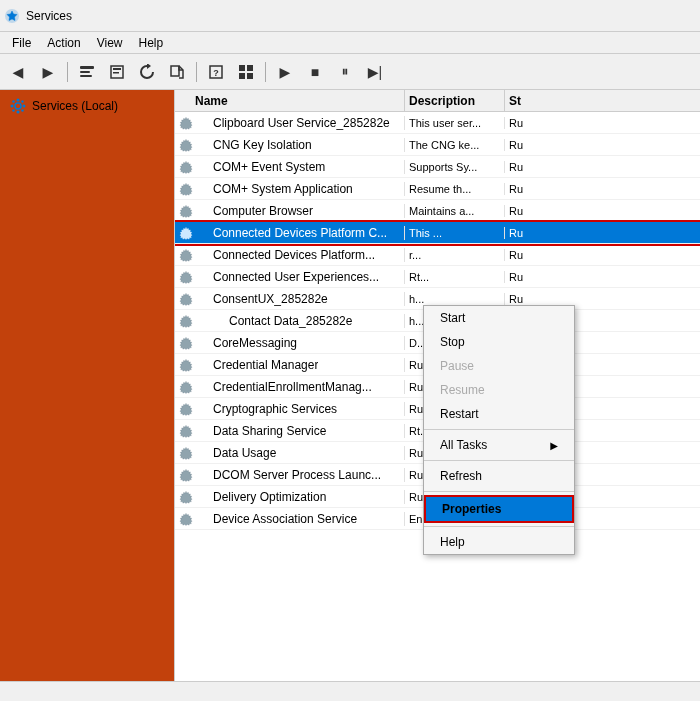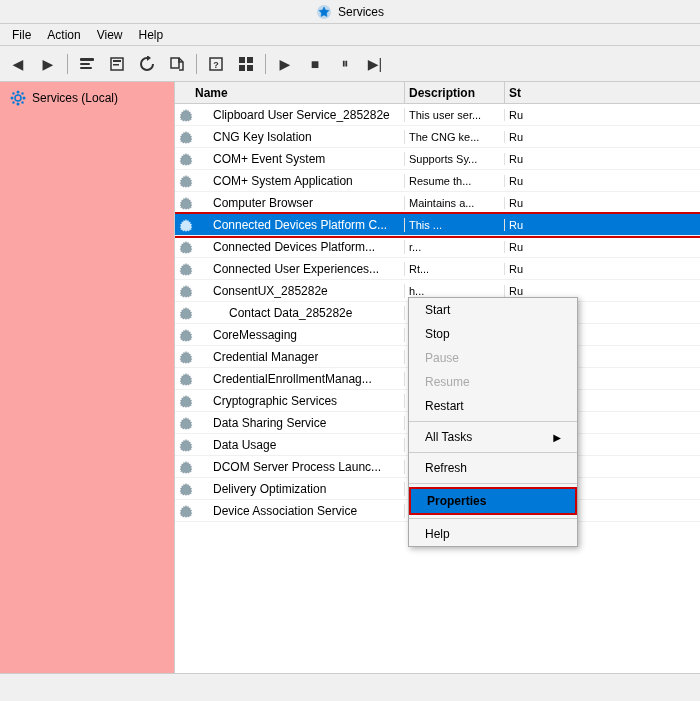--- a/index.html
+++ b/index.html
@@ -9,26 +9,25 @@
       background: #f0f0f0;
       width: 700px;
       height: 701px;
       overflow: hidden;
       user-select: none;
     }
 
     
     .title-bar {
       background: #f0f0f0;
-      height: 24px;
-      display: flex;
-      align-items: center;
-      padding: 0 16px;
+      height: 32px;
+      display: flex;
+      align-items: center;
+      padding: 0 4px;
       border-bottom: 1px solid #ccc;
-      justify-content: center;
     }
     .title-bar-icon {
       width: 16px;
       height: 16px;
       margin-right: 6px;
     }
     .title-bar-text {
       font-size: 12px;
       color: #000;
     }
@@ -79,21 +78,21 @@
 
     
     .main-area {
       display: flex;
       height: calc(701px - 32px - 22px - 36px - 20px);
     }
 
     
     .sidebar {
       width: 175px;
-      background: #fca5a5;
+      background: #c2410c;
       border-right: 1px solid #ccc;
       padding: 4px;
       overflow: hidden;
     }
     .sidebar-item {
       display: flex;
       align-items: center;
       padding: 4px 6px;
       cursor: pointer;
       font-size: 12px;
@@ -177,23 +176,23 @@
       font-size: 11px;
     }
     .row-status-cell {
       padding: 0 4px;
       font-size: 11px;
     }
 
     
     .context-menu {
       position: absolute;
-      left: 233px;
+      left: 248px;
       top: 215px;
-      width: 170px;
+      width: 152px;
       background: #f5f5f5;
       border: 1px solid #aaa;
       box-shadow: 2px 2px 6px rgba(0,0,0,0.3);
       z-index: 100;
     }
     .ctx-item {
       padding: 5px 16px;
       cursor: pointer;
       font-size: 12px;
       color: #000;

